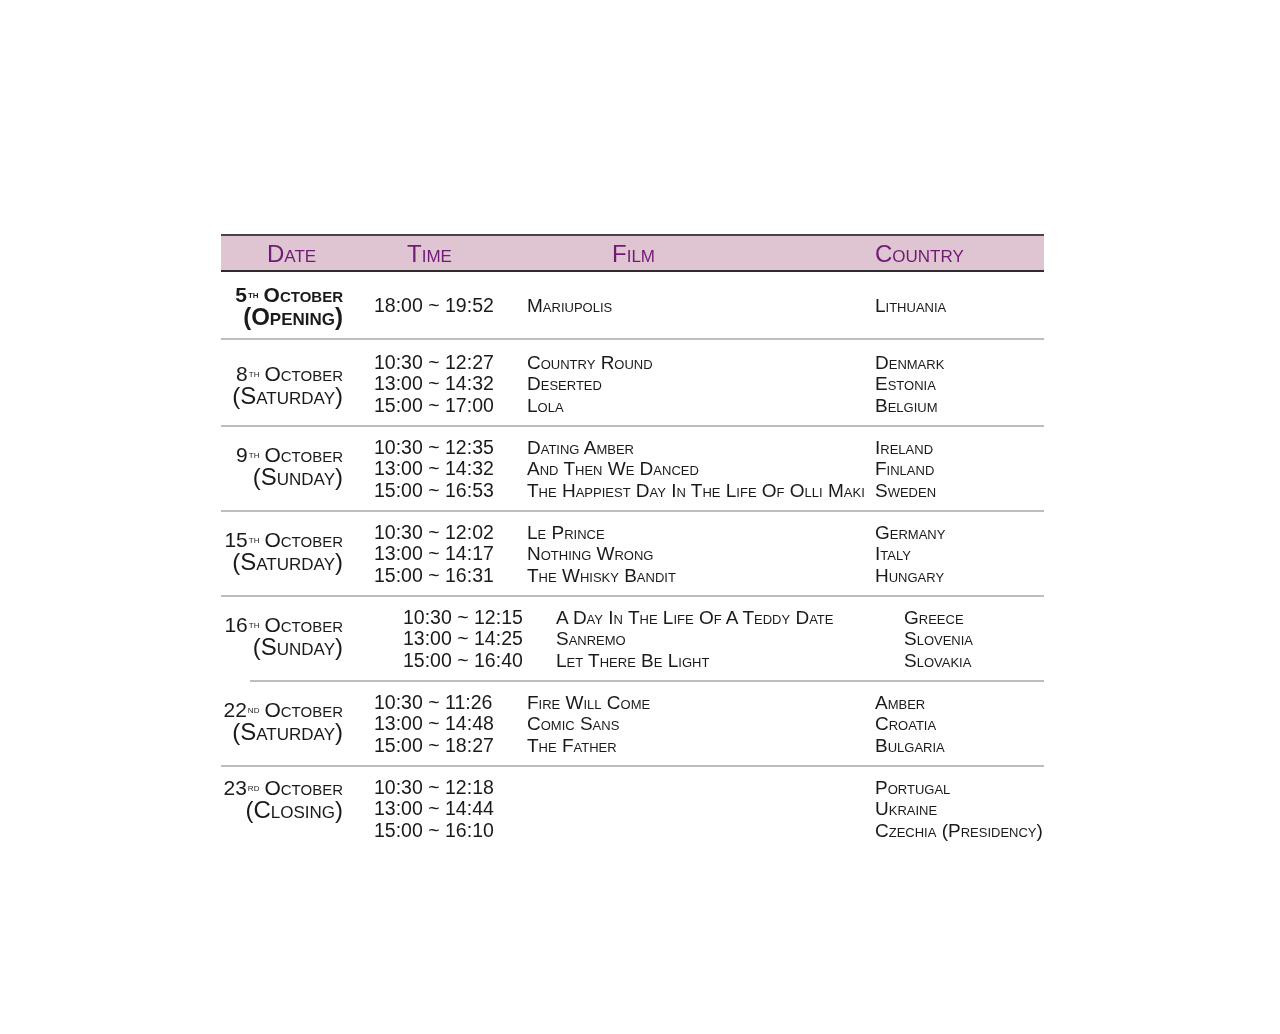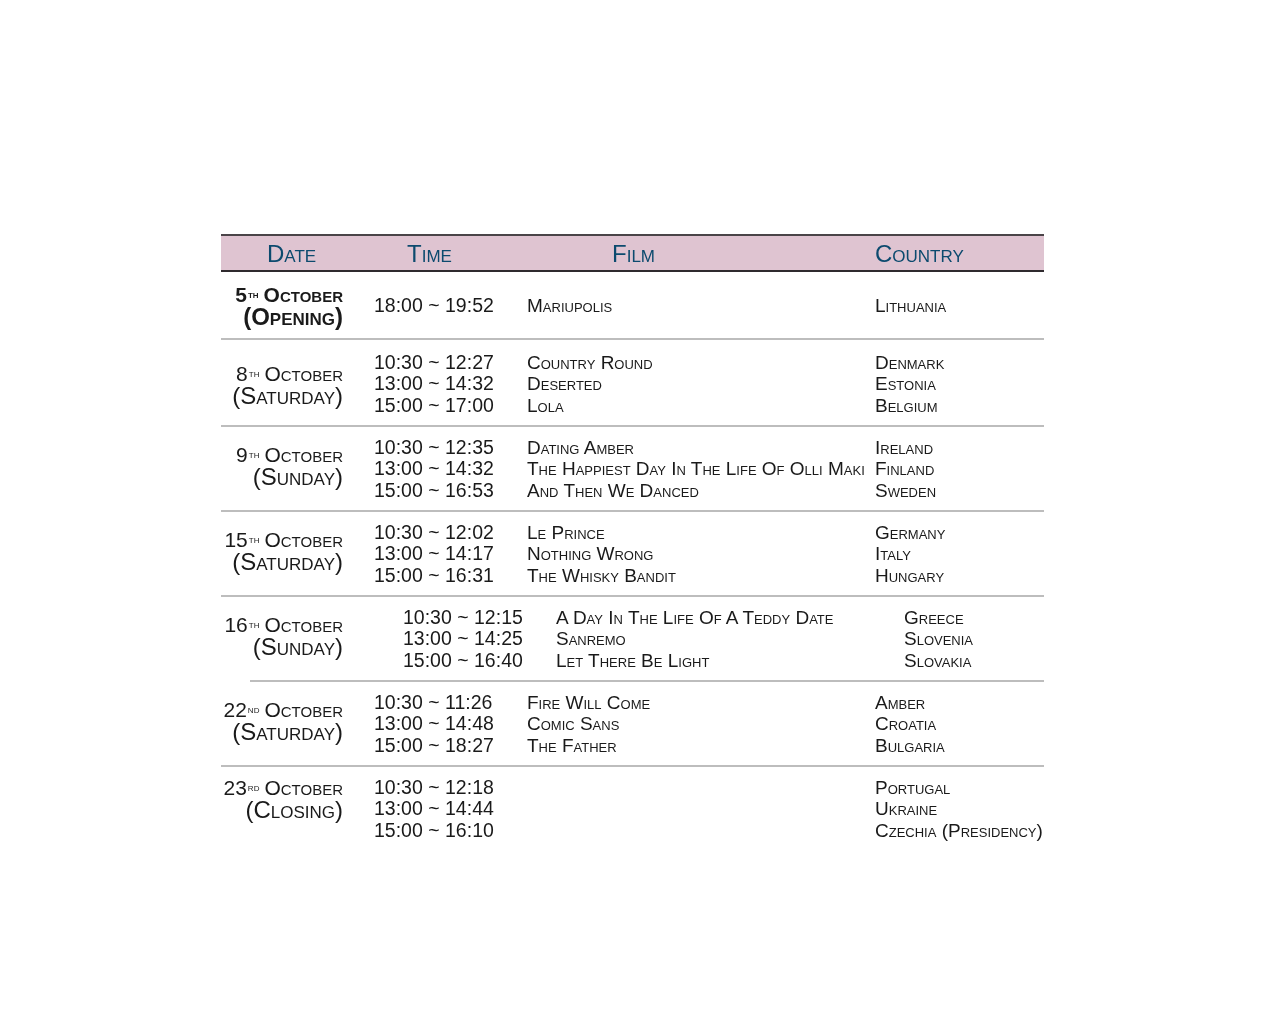--- a/index.html
+++ b/index.html
@@ -28,21 +28,21 @@
       border-bottom: 2px solid #2f2a2e;
       position: relative;
     }
     .hcell {
       position: absolute;
       top: 4px;
       font-size: 24px;
       line-height: 28px;
       font-variant: small-caps;
       letter-spacing: 0px;
-      color: #0c4a6e;
+      color: #701a75;
     }
     .h-date { left: 46px; }
     .h-time { left: 186px; }
     .h-film { left: 391px; }
     .h-country { left: 654px; }
 
     .row {
       position: relative;
       border-bottom: 2px solid #bdbdbd;
     }
@@ -136,22 +136,22 @@
       <span class="day"><span>9</span><sup>th</sup><span>October</span></span>
       <span class="note">(Sunday)</span>
     </div>
     <div class="cell time-cell" style="top:10px;">
       <span class="line">10:30 ~ 12:35</span>
       <span class="line">13:00 ~ 14:32</span>
       <span class="line">15:00 ~ 16:53</span>
     </div>
     <div class="cell film-cell" style="top:10px;">
       <span class="line">Dating Amber</span>
+      <span class="line">And Then We Danced</span>
       <span class="line">The Happiest Day In The Life Of Olli  Maki</span>
-      <span class="line">And Then We Danced</span>
     </div>
     <div class="cell country-cell" style="top:10px;">
       <span class="line">Ireland</span>
       <span class="line">Finland</span>
       <span class="line">Sweden</span>
     </div>
   </div>
 
   <div class="row" style="height:83px;">
     <div class="cell date-cell" style="top:17px;">

